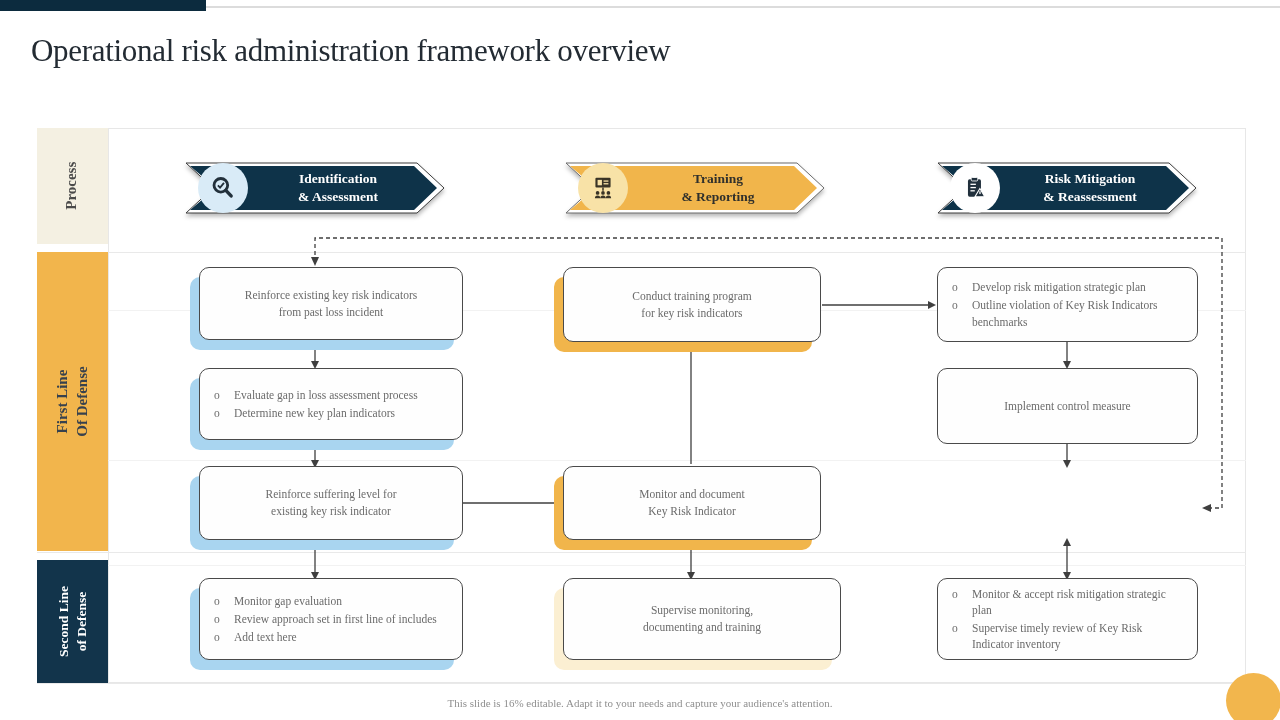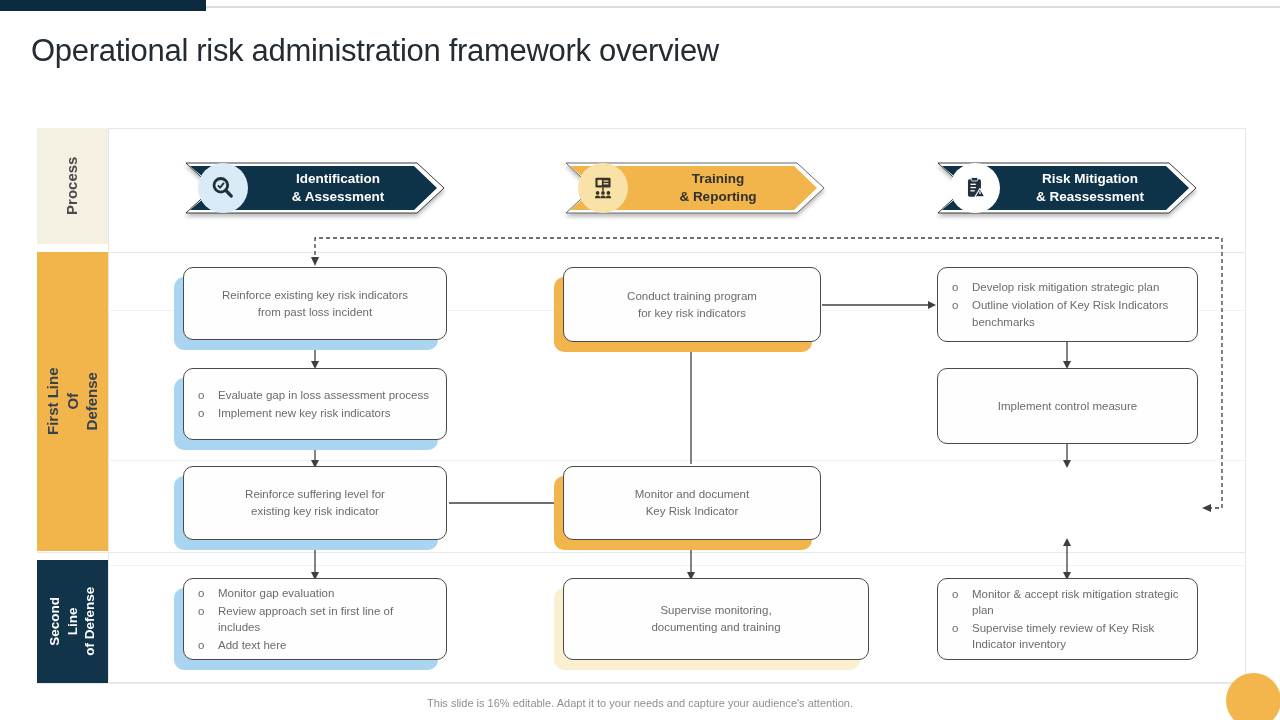--- a/index.html
+++ b/index.html
@@ -1,18 +1,18 @@
 <!DOCTYPE html>
 <html><head>
 <meta charset="utf-8">
 <style>
   html,body { margin:0; padding:0; background:#fff; }
   .slide {
     position:relative; width:1280px; height:720px; background:#ffffff;
-    font-family:Liberation Sans, sans-serif; overflow:hidden;
+    font-family:Liberation Serif, serif; overflow:hidden;
   }
   
   .topbar-navy { position:absolute; left:0; top:0; width:206px; height:11px; background:#0c2b3e; }
   .topbar-line { position:absolute; left:206px; top:6px; width:1074px; height:2px; background:#dcdcdc; }
 
   .title { position:absolute; left:31px; top:33px; width:1100px; font-size:31px; color:#232b33; letter-spacing:-0.3px; }
   .subtitle { position:absolute; left:32px; top:85px; width:1160px; font-size:11.8px; line-height:1.45; color:#3f3f3f; white-space:pre-line; }
 
   
   .content-frame { position:absolute; left:108px; top:128px; width:1138px; height:555px; border:1px solid #e7e7e7; box-sizing:border-box; background:#fff; }
@@ -41,21 +41,21 @@
   .banner-text.dark { color:#30302c; }
 
   
   .fbox { position:absolute; background:#fefefe; border:1px solid #4a4a4a; border-radius:10px;
           box-sizing:border-box; color:#6b6b6b; font-size:11.5px; z-index:2; }
   .fbox.center { display:flex; align-items:center; justify-content:center; text-align:center; }
   .fbox.center .box-text { white-space:pre-line; line-height:1.45; padding:4px 10px; }
   .fbox.bullets { display:flex; flex-direction:column; justify-content:center; padding:8px 14px; }
   .bullet-item { display:flex; line-height:1.4; margin:1px 0; }
   .bullet-item .marker { width:20px; flex:0 0 20px; }
-  .shadow-blue { box-shadow:-9px 10px 0 0 #a9d5f0; }
+  .shadow-blue { box-shadow:-9px 10px 0 0 #a9d5f0;margin-left:16px; }
   .shadow-yellow { box-shadow:-9px 10px 0 0 #f1b54b; }
   .shadow-pale { box-shadow:-9px 10px 0 0 #fbefd2; }
 
   .connectors { position:absolute; left:0; top:0; z-index:1; pointer-events:none; }
 
   .footer { position:absolute; left:0; top:697px; width:1280px; text-align:center; font-size:11px; color:#8f8f8f; }
   .corner-circle { position:absolute; left:1226px; top:673px; width:55px; height:55px; border-radius:50%; background:#f2b64d; }
 </style>
 </head>
 <body>
@@ -189,21 +189,21 @@
     <div class="box-text">Reinforce  existing key risk indicators
 from  past loss incident</div>
   </div>
   <div class="fbox bullets shadow-blue" style="left:183px; top:368px; width:264px; height:72px;">
     <div class="bullet-item">
         <span class="marker">o</span>
         <span>Evaluate  gap in loss assessment process</span>
       </div>
     <div class="bullet-item">
         <span class="marker">o</span>
-        <span>Implement  new key risk indicators</span>
+        <span>Determine  new key plan indicators</span>
       </div>
   </div>
   <div class="fbox center shadow-blue" style="left:183px; top:466px; width:264px; height:74px;">
     <div class="box-text">Reinforce  suffering  level  for
 existing key risk indicator</div>
   </div>
   <div class="fbox bullets shadow-blue" style="left:183px; top:578px; width:264px; height:82px;">
     <div class="bullet-item">
         <span class="marker">o</span>
         <span>Monitor  gap evaluation</span>
@@ -219,21 +219,21 @@
   </div>
 
   <div class="fbox center shadow-yellow" style="left:563px; top:466px; width:258px; height:74px;">
     <div class="box-text">Monitor  and  document
 Key Risk Indicator</div>
   </div>
   <div class="fbox center shadow-yellow" style="left:563px; top:267px; width:258px; height:75px;">
     <div class="box-text">Conduct  training  program
 for  key risk indicators</div>
   </div>
-  <div class="fbox center shadow-pale" style="left:563px; top:578px; width:306px; height:82px;">
+  <div class="fbox center shadow-pale" style="left:563px; top:578px; width:278px; height:82px;">
     <div class="box-text">Supervise  monitoring,
 documenting  and training</div>
   </div>
 
   <div class="fbox bullets" style="left:937px; top:267px; width:261px; height:75px;">
     <div class="bullet-item">
         <span class="marker">o</span>
         <span>Develop  risk mitigation strategic plan</span>
       </div>
     <div class="bullet-item">

